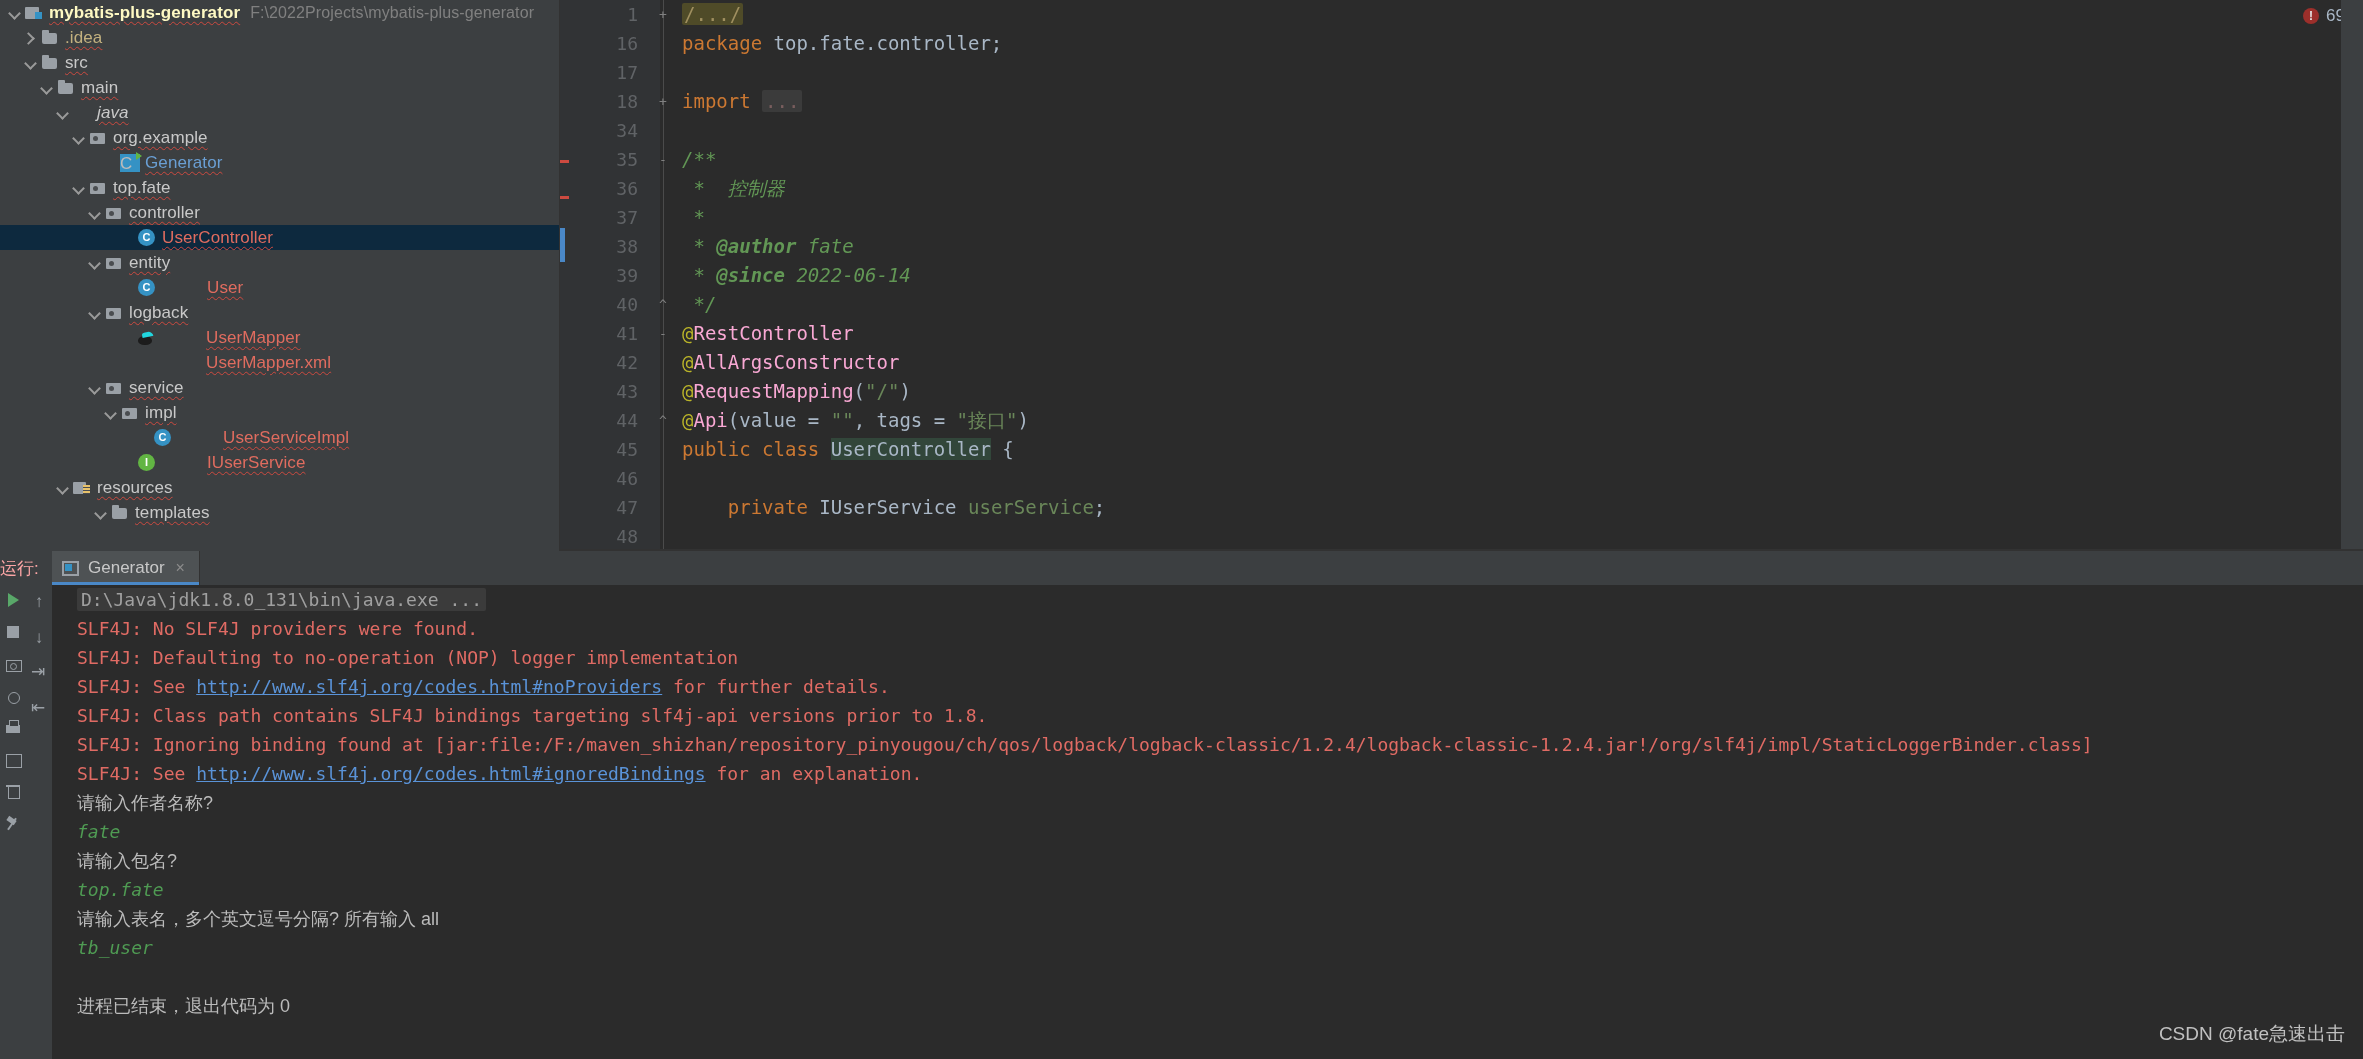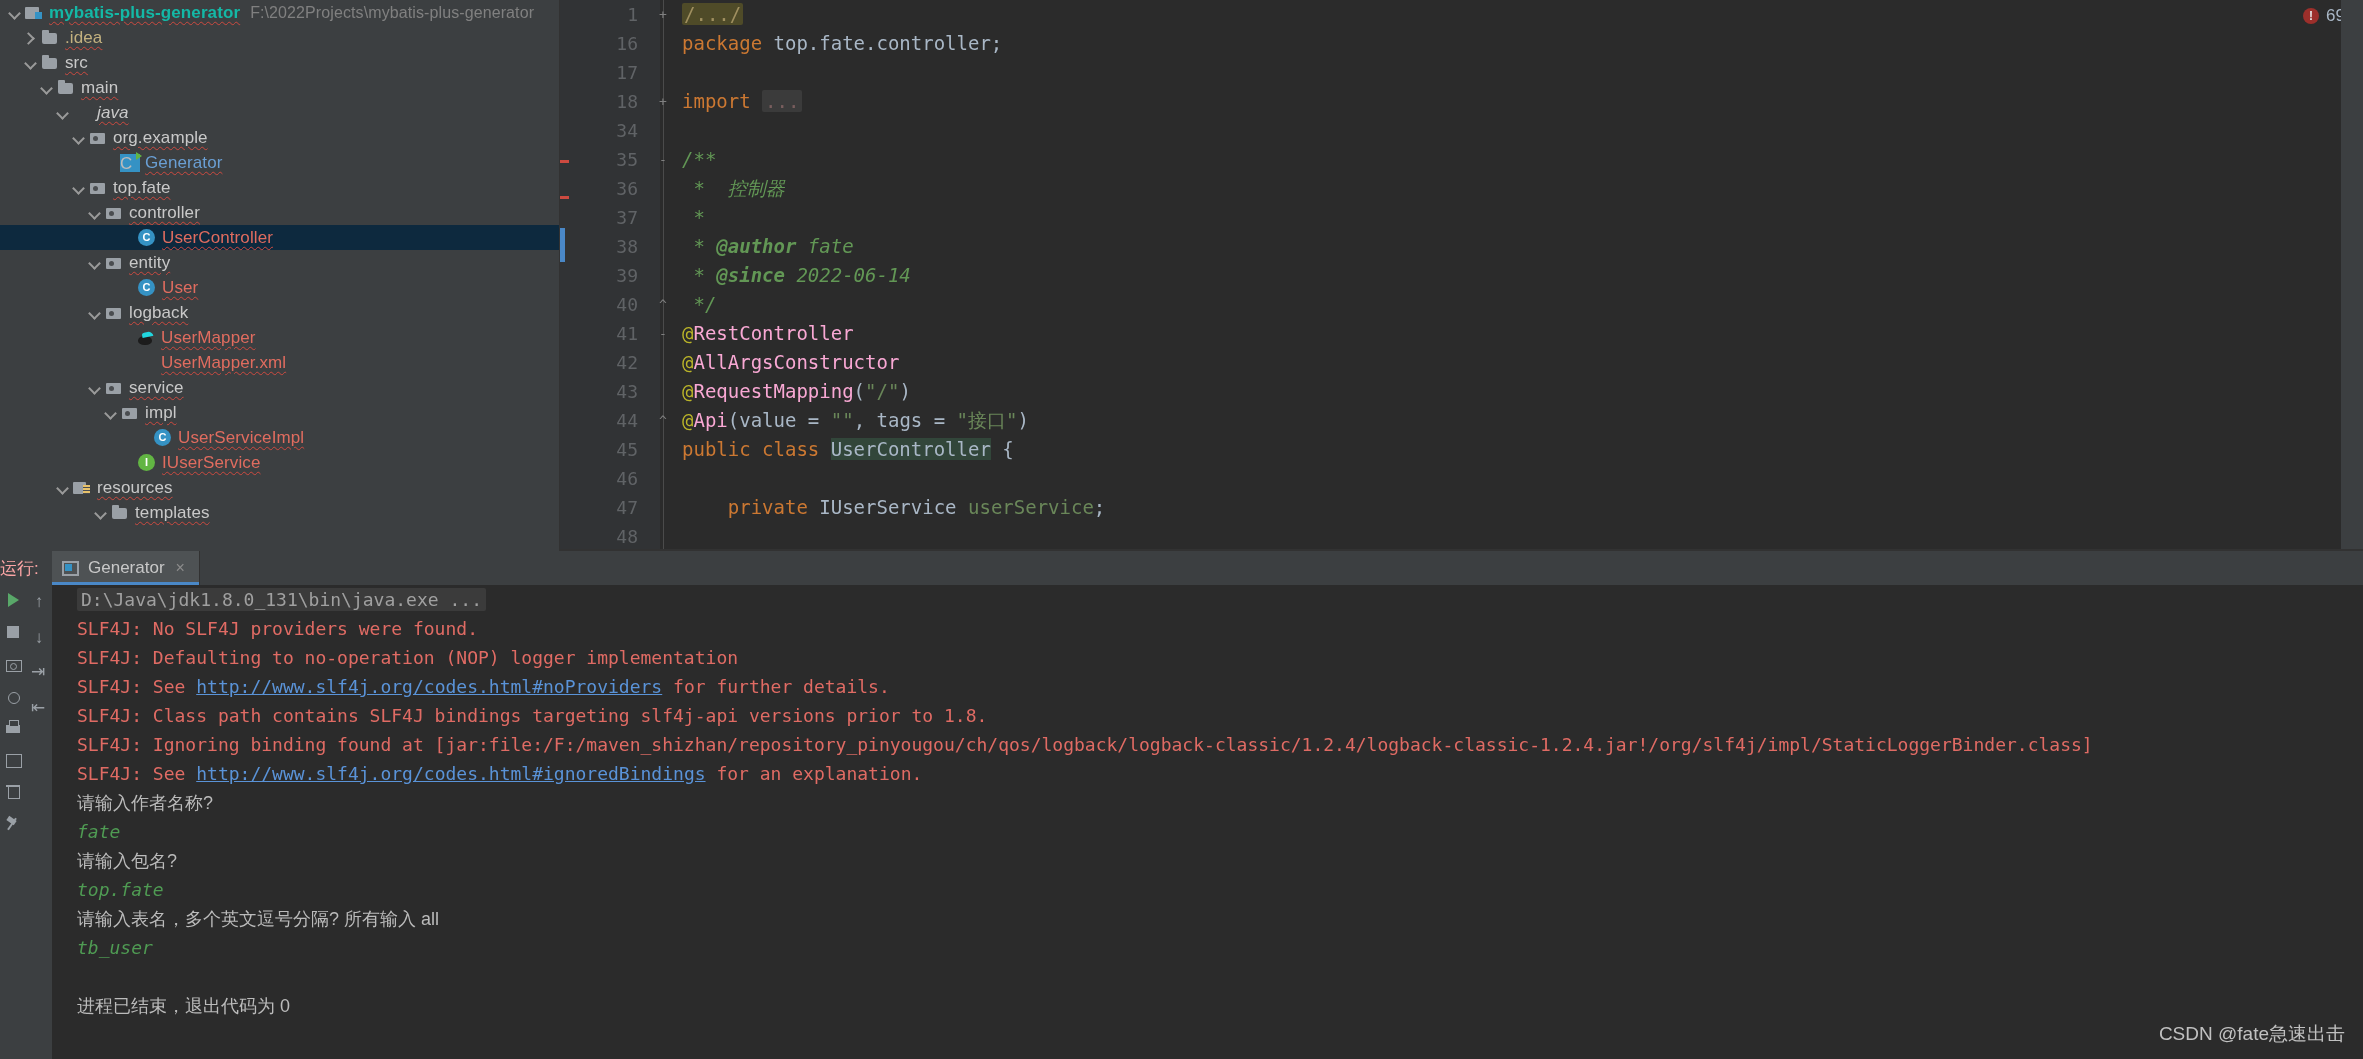--- a/index.html
+++ b/index.html
@@ -108,25 +108,25 @@
   
   .ico.vm::before {
     content:""; position:absolute; left:3px; top:3px; width:13px; height:12px;
     border:1.5px solid #9aa0a6;
   }
   .ico.vm::after {
     content:"·"; position:absolute; left:6px; top:-1px; color:#9aa0a6; font-size:16px;
   }
 
   .tree-label { font-size: 17px; letter-spacing: .1px; }
-  .tree-label.bold { font-weight: bold; color:#14b8a6; }
+  .tree-label.bold { font-weight: bold; color:#fef9c3; }
   .tree-label.proj-path { color:#808080; font-weight: normal; margin-left: 10px; font-size:16px;}
   .tree-label.yellowish { color:#c3b17f; }
   .tree-label.blue { color:#6a9fd4; }
-  .tree-label.red { color:#e06c5f; }
+  .tree-label.red { color:#e06c5f;margin-left:45px; }
   .tree-label.white { color:#c9c9c9; }
   .tree-label.sel { color:#e06c5f; }
   .squiggle {
     text-decoration: underline wavy #cc4a40;
     text-underline-offset: 3px;
     text-decoration-thickness: 1px;
   }
 
   
   #editor-panel {

